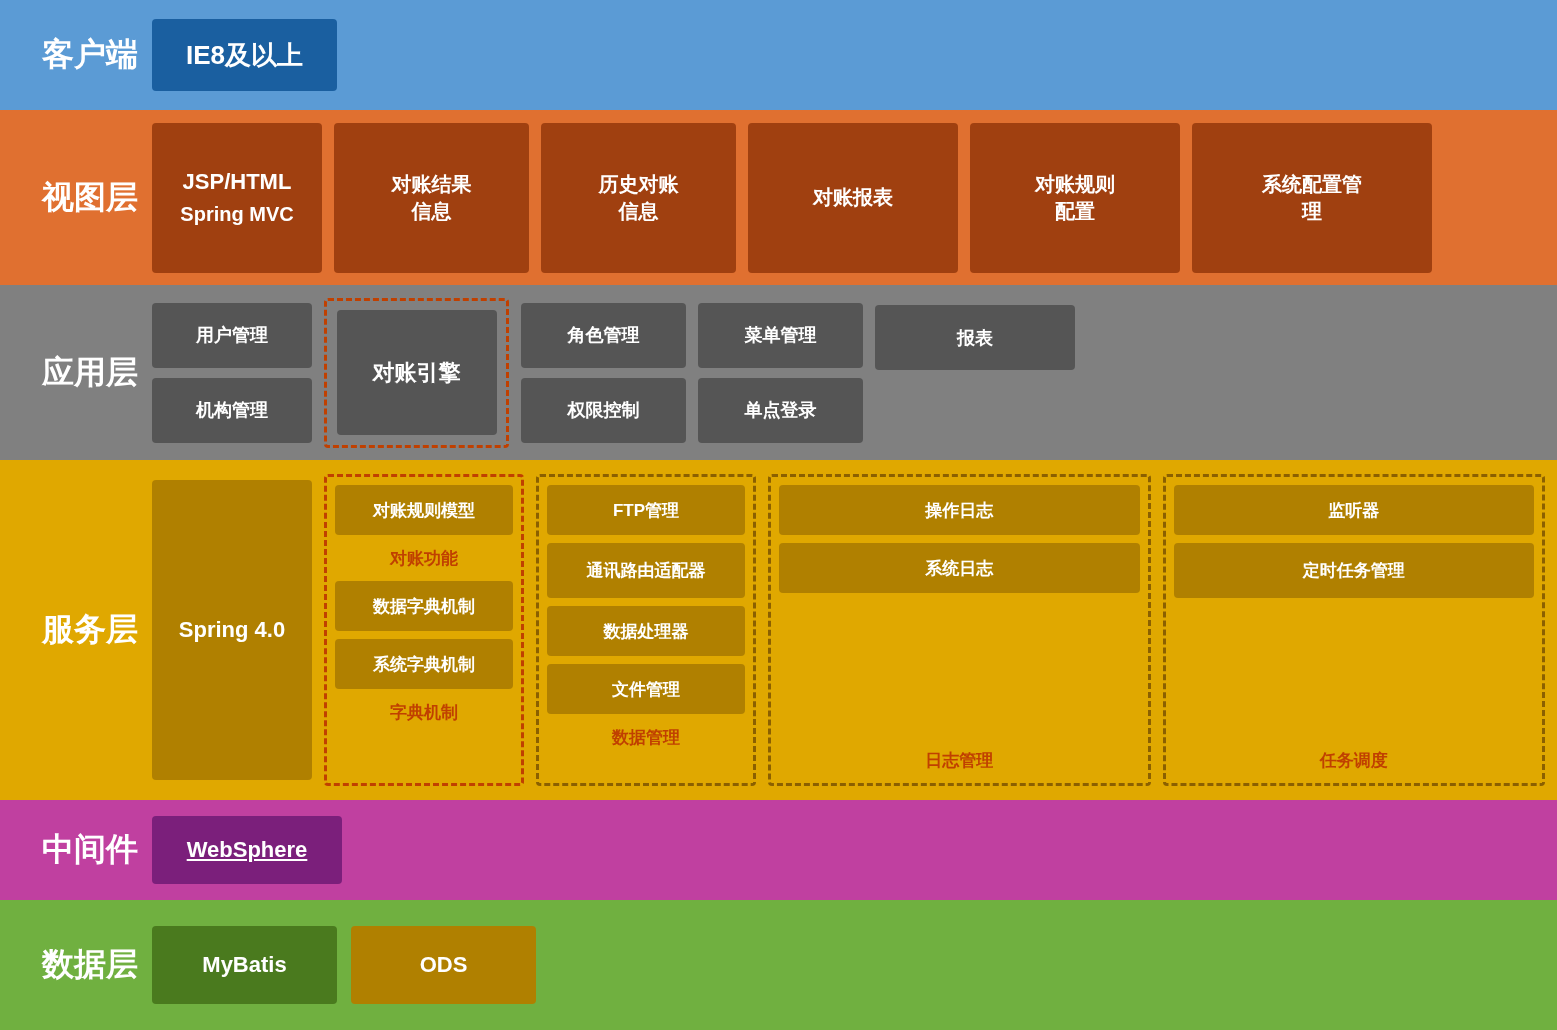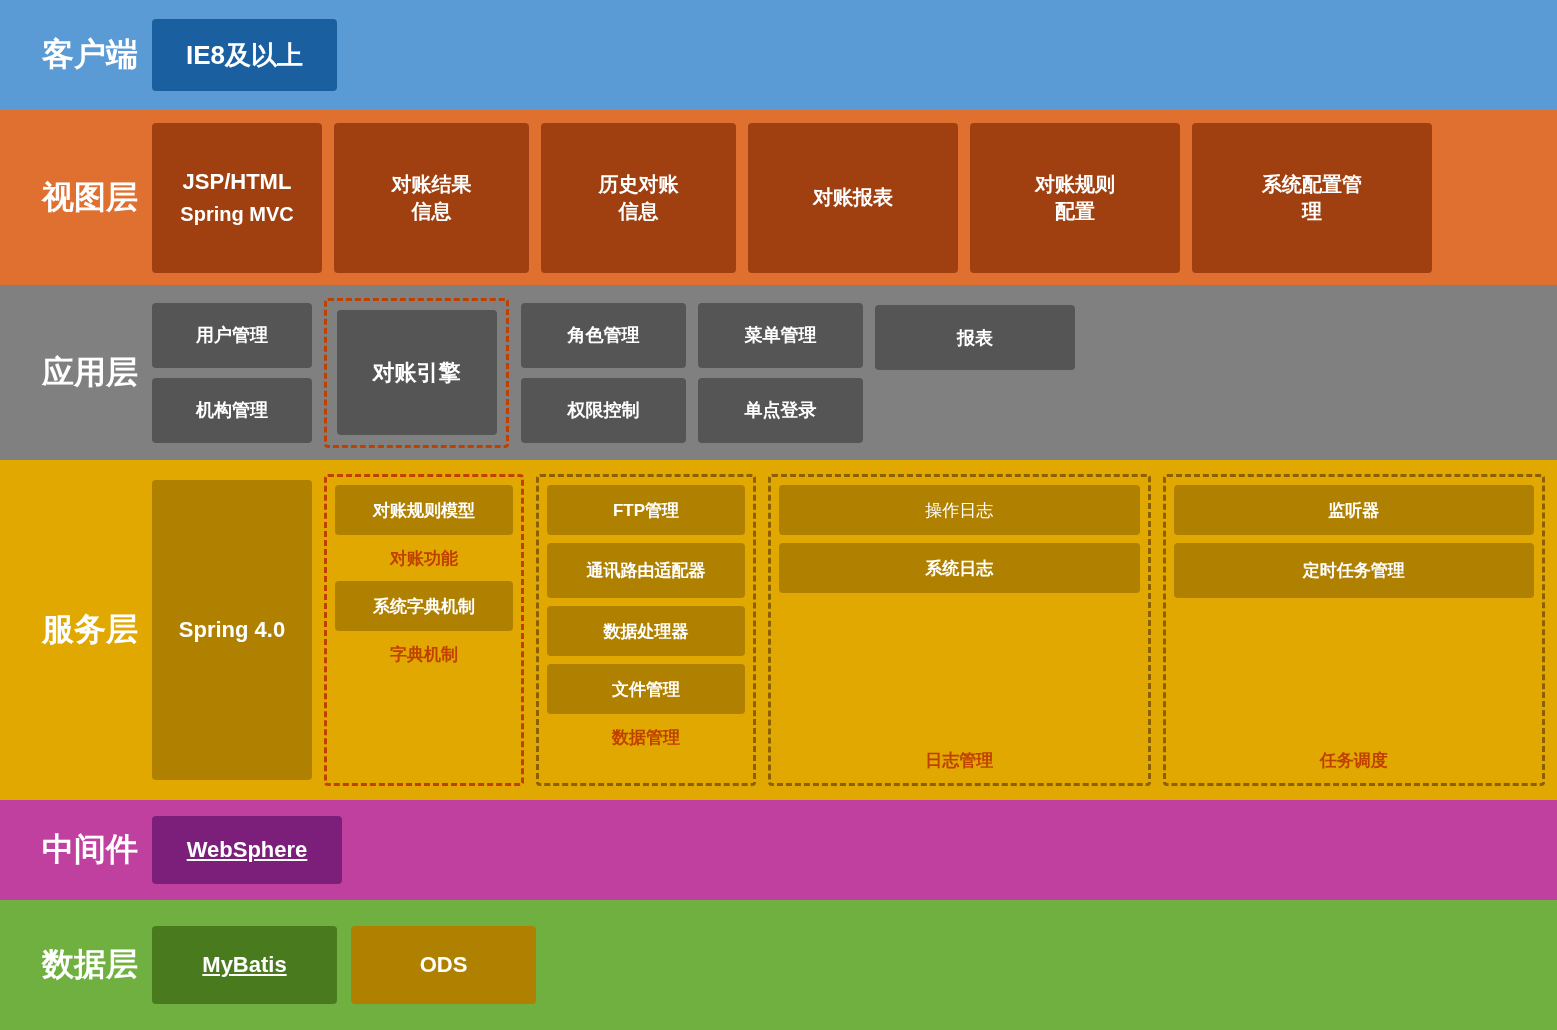--- a/index.html
+++ b/index.html
@@ -250,34 +250,35 @@
     </div>
     <div class="row-content" style="background:#e0a800; align-items:stretch; padding:14px 12px; gap:12px;">
 
       <div class="box" style="background:#b08000; width:160px; font-size:22px; font-weight:bold; align-self:center; height:300px;">
         <span>Spring 4.0</span>
       </div>
 
       <div style="border:3px dashed #c04000; border-radius:4px; padding:8px; display:flex; flex-direction:column; gap:8px; width:200px;">
         <div class="dg-box" style="background:#b08000; border-radius:4px; color:#ffffff; font-weight:bold; font-size:17px; height:50px; display:flex; align-items:center; justify-content:center;">对账规则模型</div>
         <div style="color:#c04000; font-size:17px; font-weight:bold; text-align:center; display:flex; align-items:center; justify-content:center; height:30px;">对账功能</div>
+        <div class="dg-box" style="background:#b08000; border-radius:4px; color:white; font-weight:bold; font-size:17px; height:50px; display:flex; align-items:center; justify-content:center;">数据字典机制</div>
         <div class="dg-box" style="background:#b08000; border-radius:4px; color:white; font-weight:bold; font-size:17px; height:50px; display:flex; align-items:center; justify-content:center;">系统字典机制</div>
         <div style="color:#c04000; font-size:17px; font-weight:bold; text-align:center; display:flex; align-items:center; justify-content:center; height:30px;">字典机制</div>
       </div>
 
       <div style="border:3px dashed #8b6000; border-radius:4px; padding:8px; display:flex; flex-direction:column; gap:8px; width:220px;">
         <div class="dg-box" style="background:#b08000; border-radius:4px; color:white; font-weight:bold; font-size:17px; height:50px; display:flex; align-items:center; justify-content:center;">FTP管理</div>
         <div class="dg-box" style="background:#b08000; border-radius:4px; color:white; font-weight:bold; font-size:17px; height:55px; display:flex; align-items:center; justify-content:center;">通讯路由适配器</div>
         <div class="dg-box" style="background:#b08000; border-radius:4px; color:white; font-weight:bold; font-size:17px; height:50px; display:flex; align-items:center; justify-content:center;">数据处理器</div>
         <div class="dg-box" style="background:#b08000; border-radius:4px; color:white; font-weight:bold; font-size:17px; height:50px; display:flex; align-items:center; justify-content:center;">文件管理</div>
         <div style="color:#c04000; font-size:17px; font-weight:bold; text-align:center; display:flex; align-items:center; justify-content:center; height:30px;">数据管理</div>
       </div>
 
       <div style="border:3px dashed #8b6000; border-radius:4px; padding:8px; display:flex; flex-direction:column; gap:8px; flex:1; min-width:180px;">
-        <div class="dg-box" style="background:#b08000; border-radius:4px; color:white; font-weight:normal; font-size:17px; height:50px; display:flex; align-items:center; justify-content:center;">操作日志</div>
+        <div class="dg-box" style="background:#b08000; border-radius:4px; color:white; font-weight:bold; font-size:17px; height:50px; display:flex; align-items:center; justify-content:center;">操作日志</div>
         <div class="dg-box" style="background:#b08000; border-radius:4px; color:white; font-weight:bold; font-size:17px; height:50px; display:flex; align-items:center; justify-content:center;">系统日志</div>
         <div style="flex:1;"></div>
         <div style="color:#c04000; font-size:17px; font-weight:bold; text-align:center; display:flex; align-items:center; justify-content:center; height:30px;">日志管理</div>
       </div>
 
       <div style="border:3px dashed #8b6000; border-radius:4px; padding:8px; display:flex; flex-direction:column; gap:8px; flex:1; min-width:200px;">
         <div class="dg-box" style="background:#b08000; border-radius:4px; color:white; font-weight:bold; font-size:17px; height:50px; display:flex; align-items:center; justify-content:center;">监听器</div>
         <div class="dg-box" style="background:#b08000; border-radius:4px; color:white; font-weight:bold; font-size:17px; height:55px; display:flex; align-items:center; justify-content:center;">定时任务管理</div>
         <div style="flex:1;"></div>
         <div style="color:#c04000; font-size:17px; font-weight:bold; text-align:center; display:flex; align-items:center; justify-content:center; height:30px;">任务调度</div>
@@ -295,21 +296,21 @@
         <span>WebSphere</span>
       </div>
     </div>
   </div>
 
   <div class="row row-data" style="flex: 0 0 130px;">
     <div class="row-label" style="background:#70b040;">
       <span>数据层</span>
     </div>
     <div class="row-content" style="background:#70b040; align-items:center; gap:14px;">
-      <div class="box" style="background:#4a7a1e; width:185px; height:78px; font-size:22px; font-weight:bold; text-decoration:underline;">
+      <div class="box" style="background:#4a7a1e; width:185px; height:78px; font-size:22px; font-weight:bold; ">
         <span>MyBatis</span>
       </div>
       <div class="box" style="background:#b08000; width:185px; height:78px; font-size:22px; font-weight:bold;">
         <span>ODS</span>
       </div>
     </div>
   </div>
 
 </div>
 

